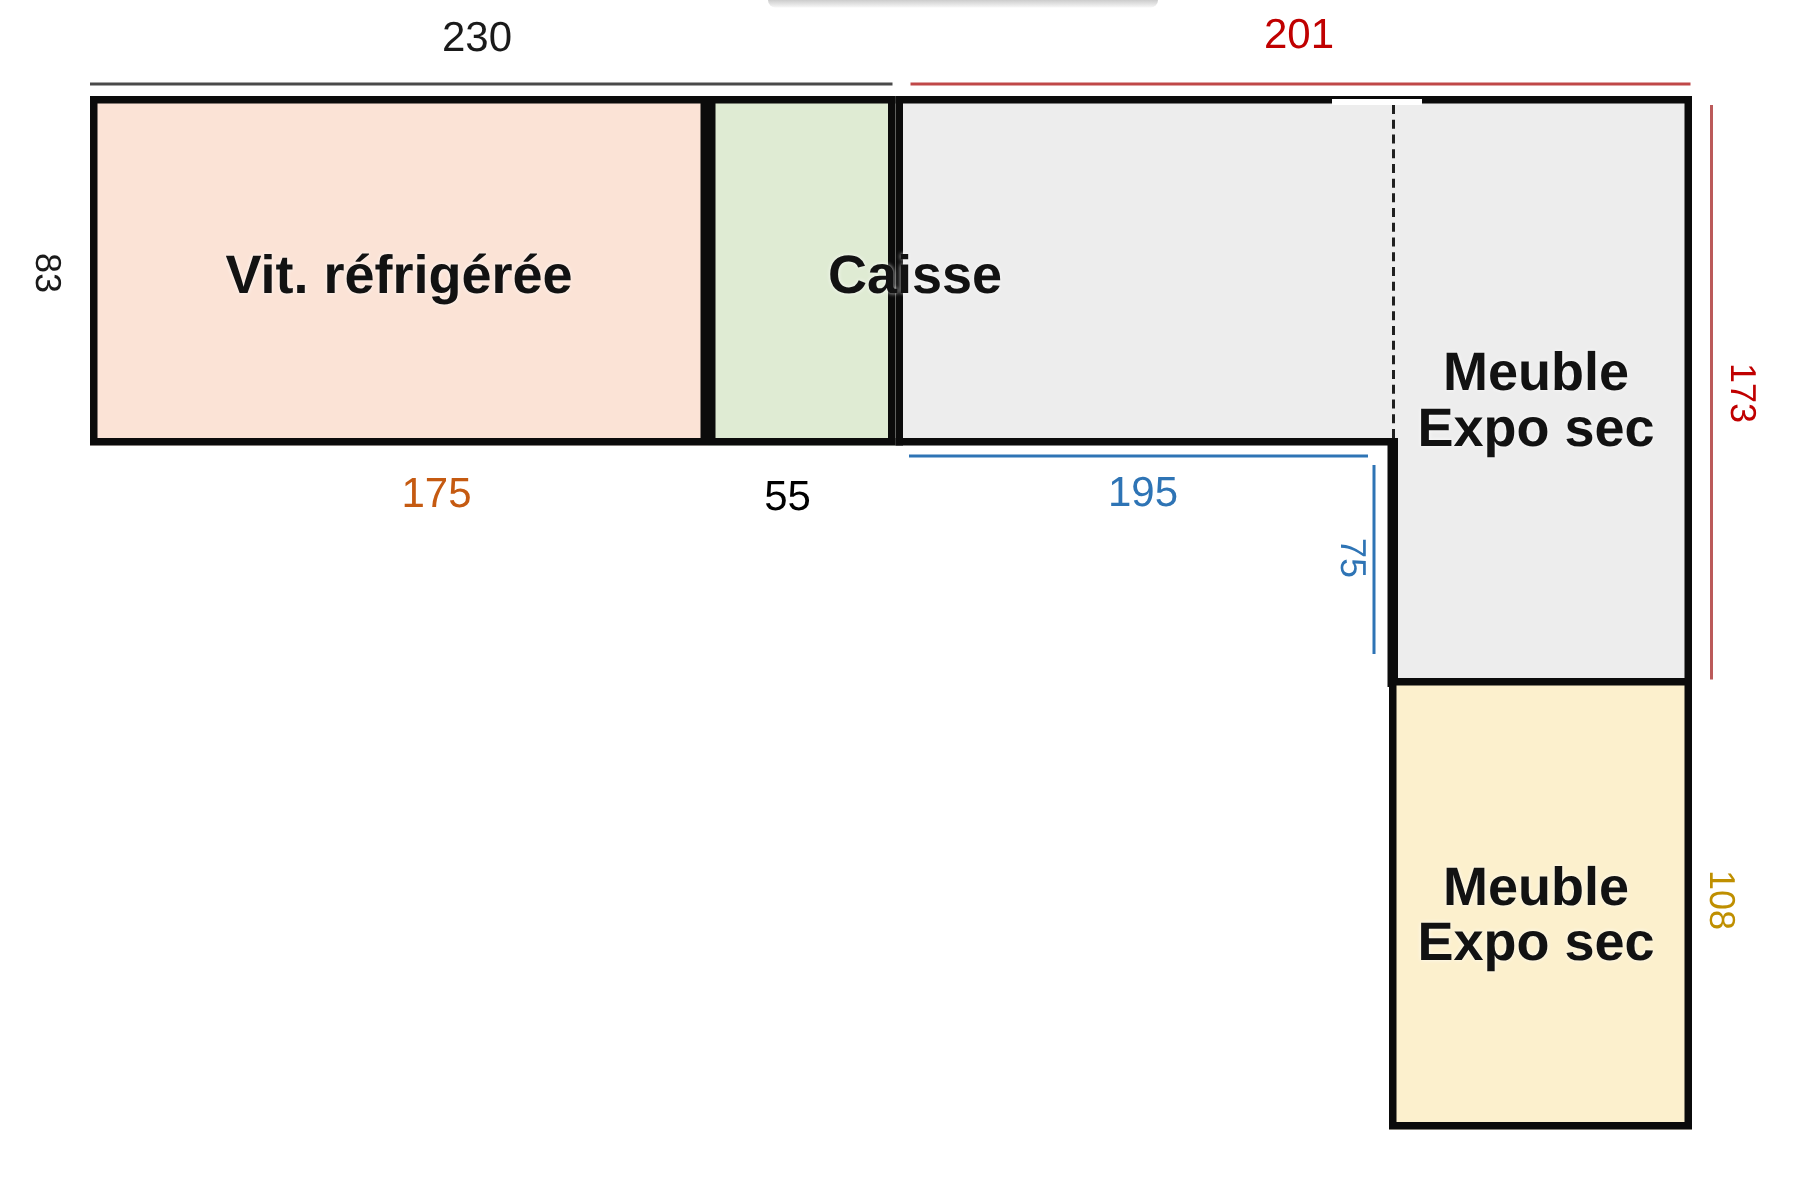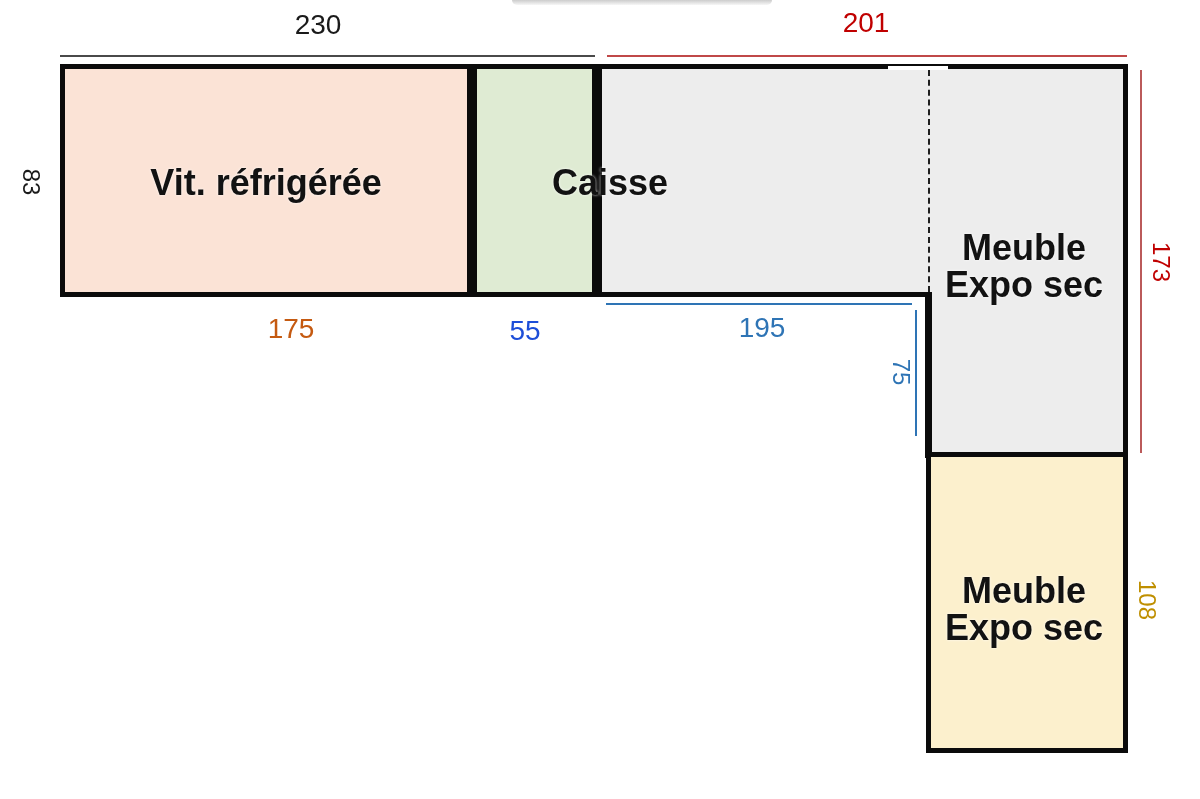--- a/index.html
+++ b/index.html
@@ -61,21 +61,21 @@
     font-size: 36px;
     color: #121212;
     white-space: nowrap;
     text-align: center;
     text-shadow: 0 0 3px rgba(255,255,255,0.85);
   }
   .box-label.two-line { line-height: 37px; }
 
   .c-red    { color: #C00000; }
   .c-brown  { color: #C55A11; margin-left: 24px; }
-  .c-green  { color: #1d4ed8; }
+  .c-green  { color: #000000; }
   .c-blue   { color: #2E74B5; }
   .c-olive  { color: #BF8F00; }
 
   .lbl-230 { left: 318px;  top: 25px; }
   .lbl-201 { left: 866px;  top: 23px; }
   .lbl-83  { left: 31px;   top: 182px; }
   .lbl-175 { left: 267px;  top: 329px; }
   .lbl-55  { left: 525px;  top: 331px; }
   .lbl-128 { left: 762px;  top: 328px; }
   .lbl-75  { left: 901px;  top: 372px; }

